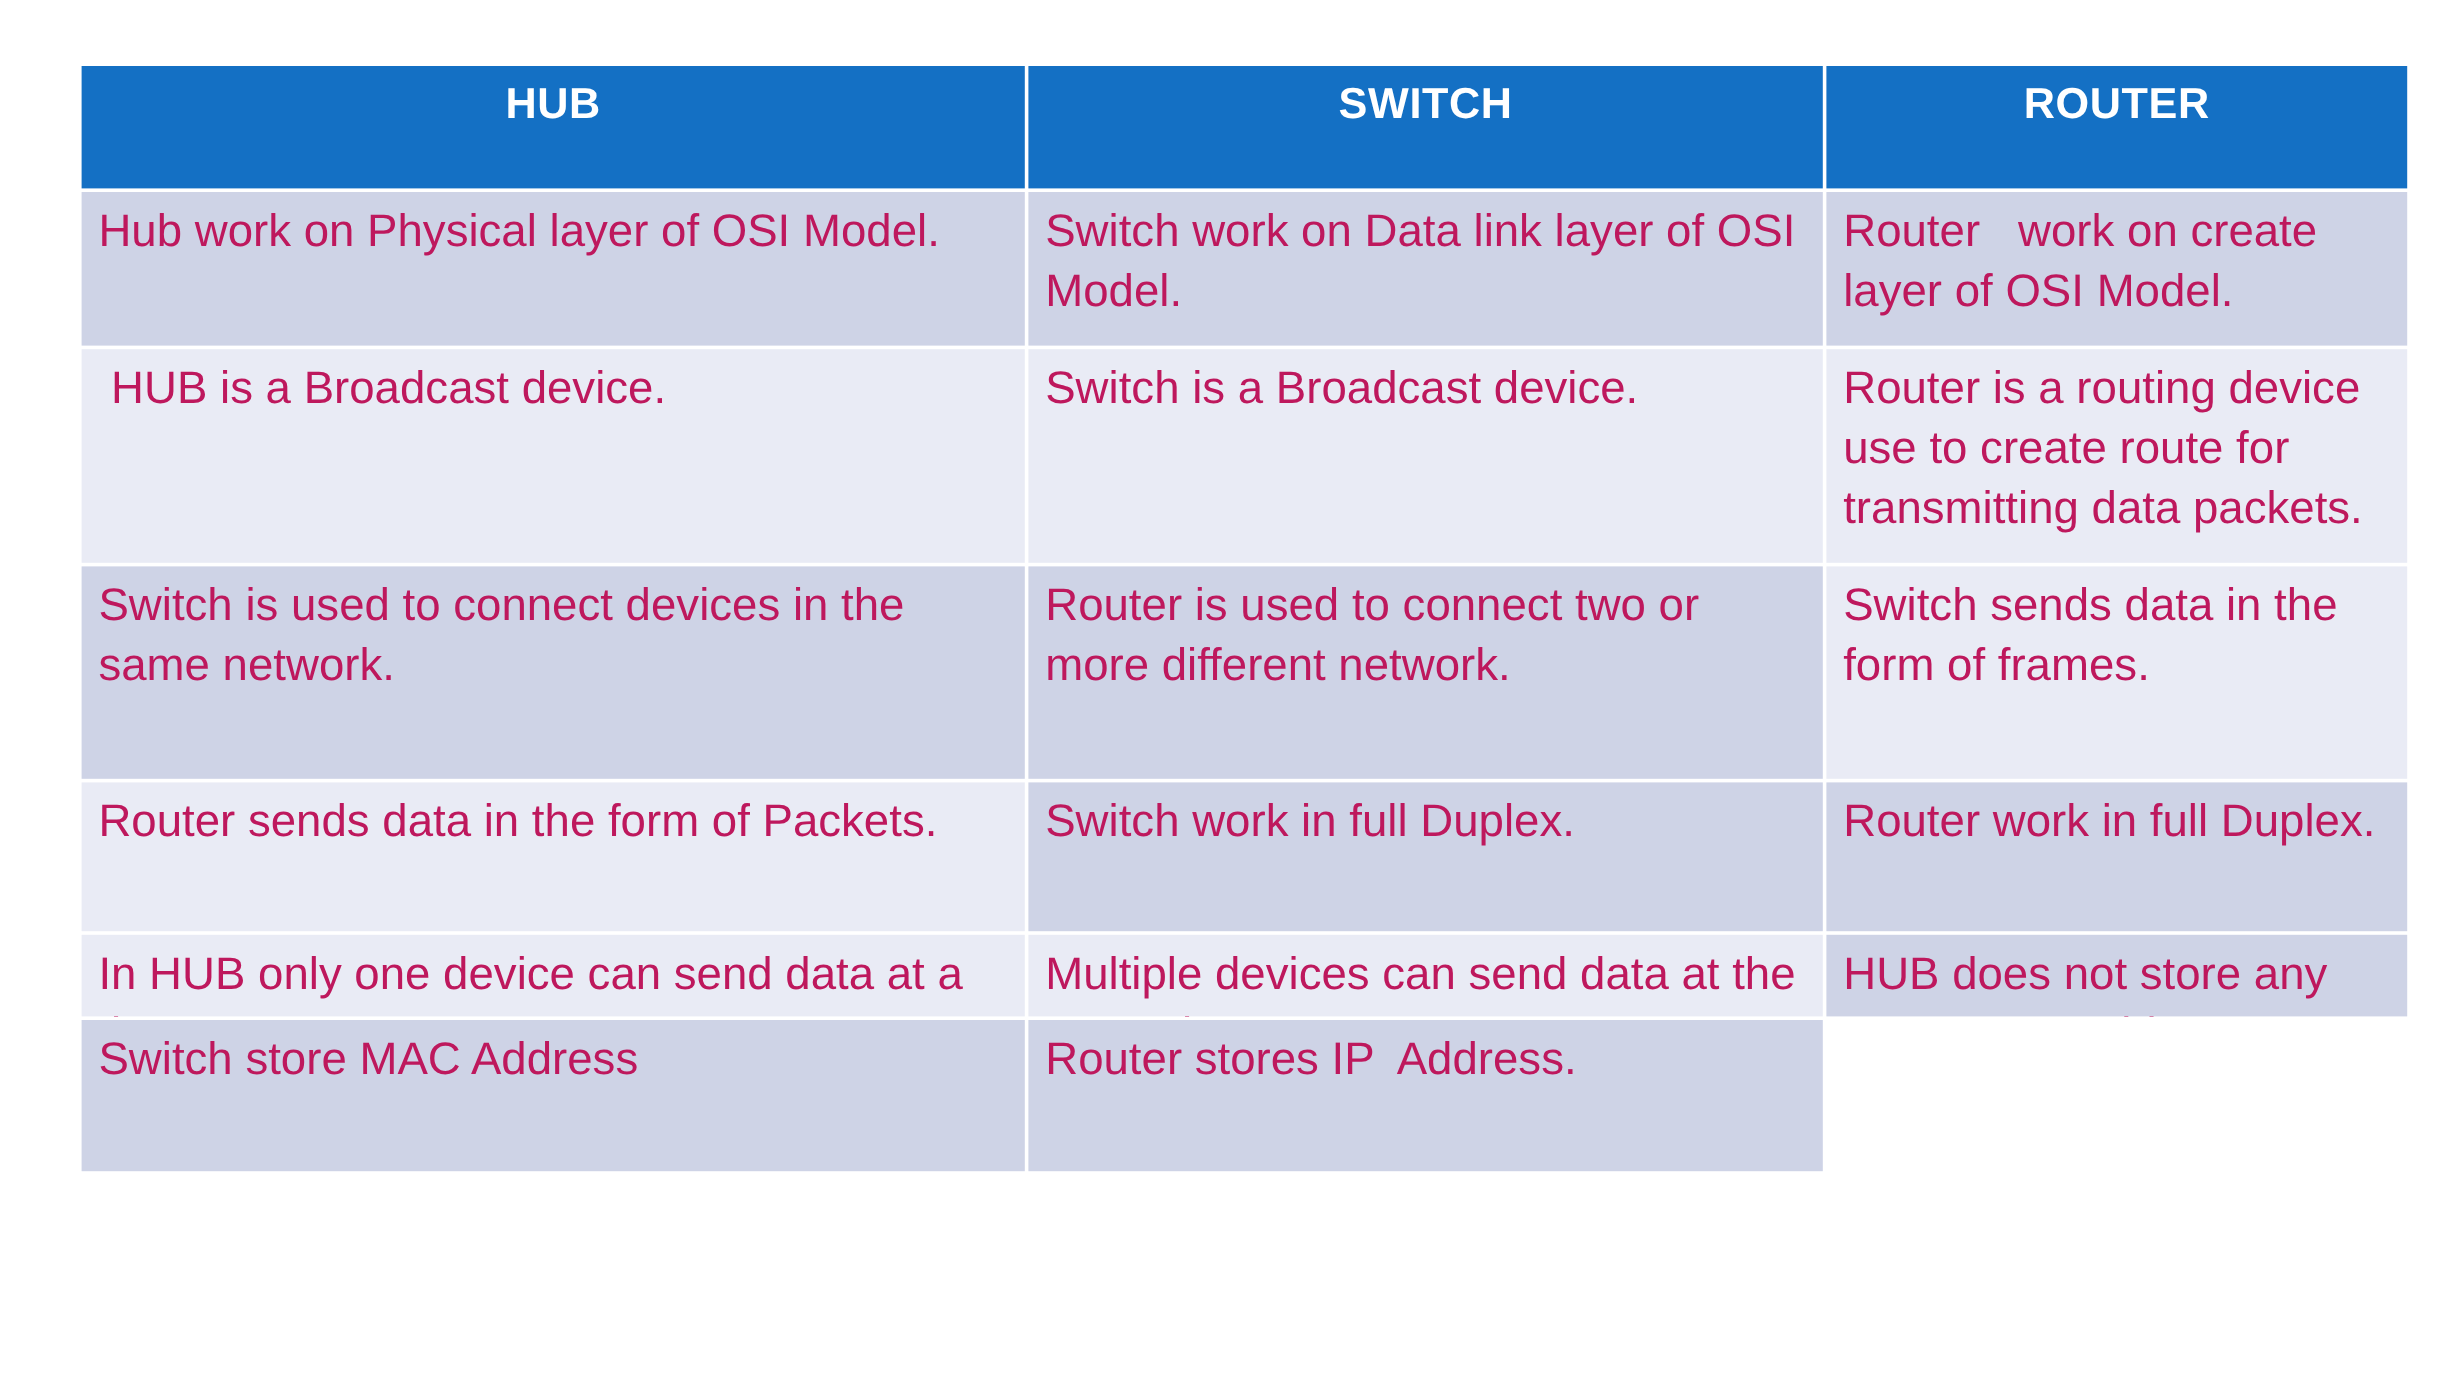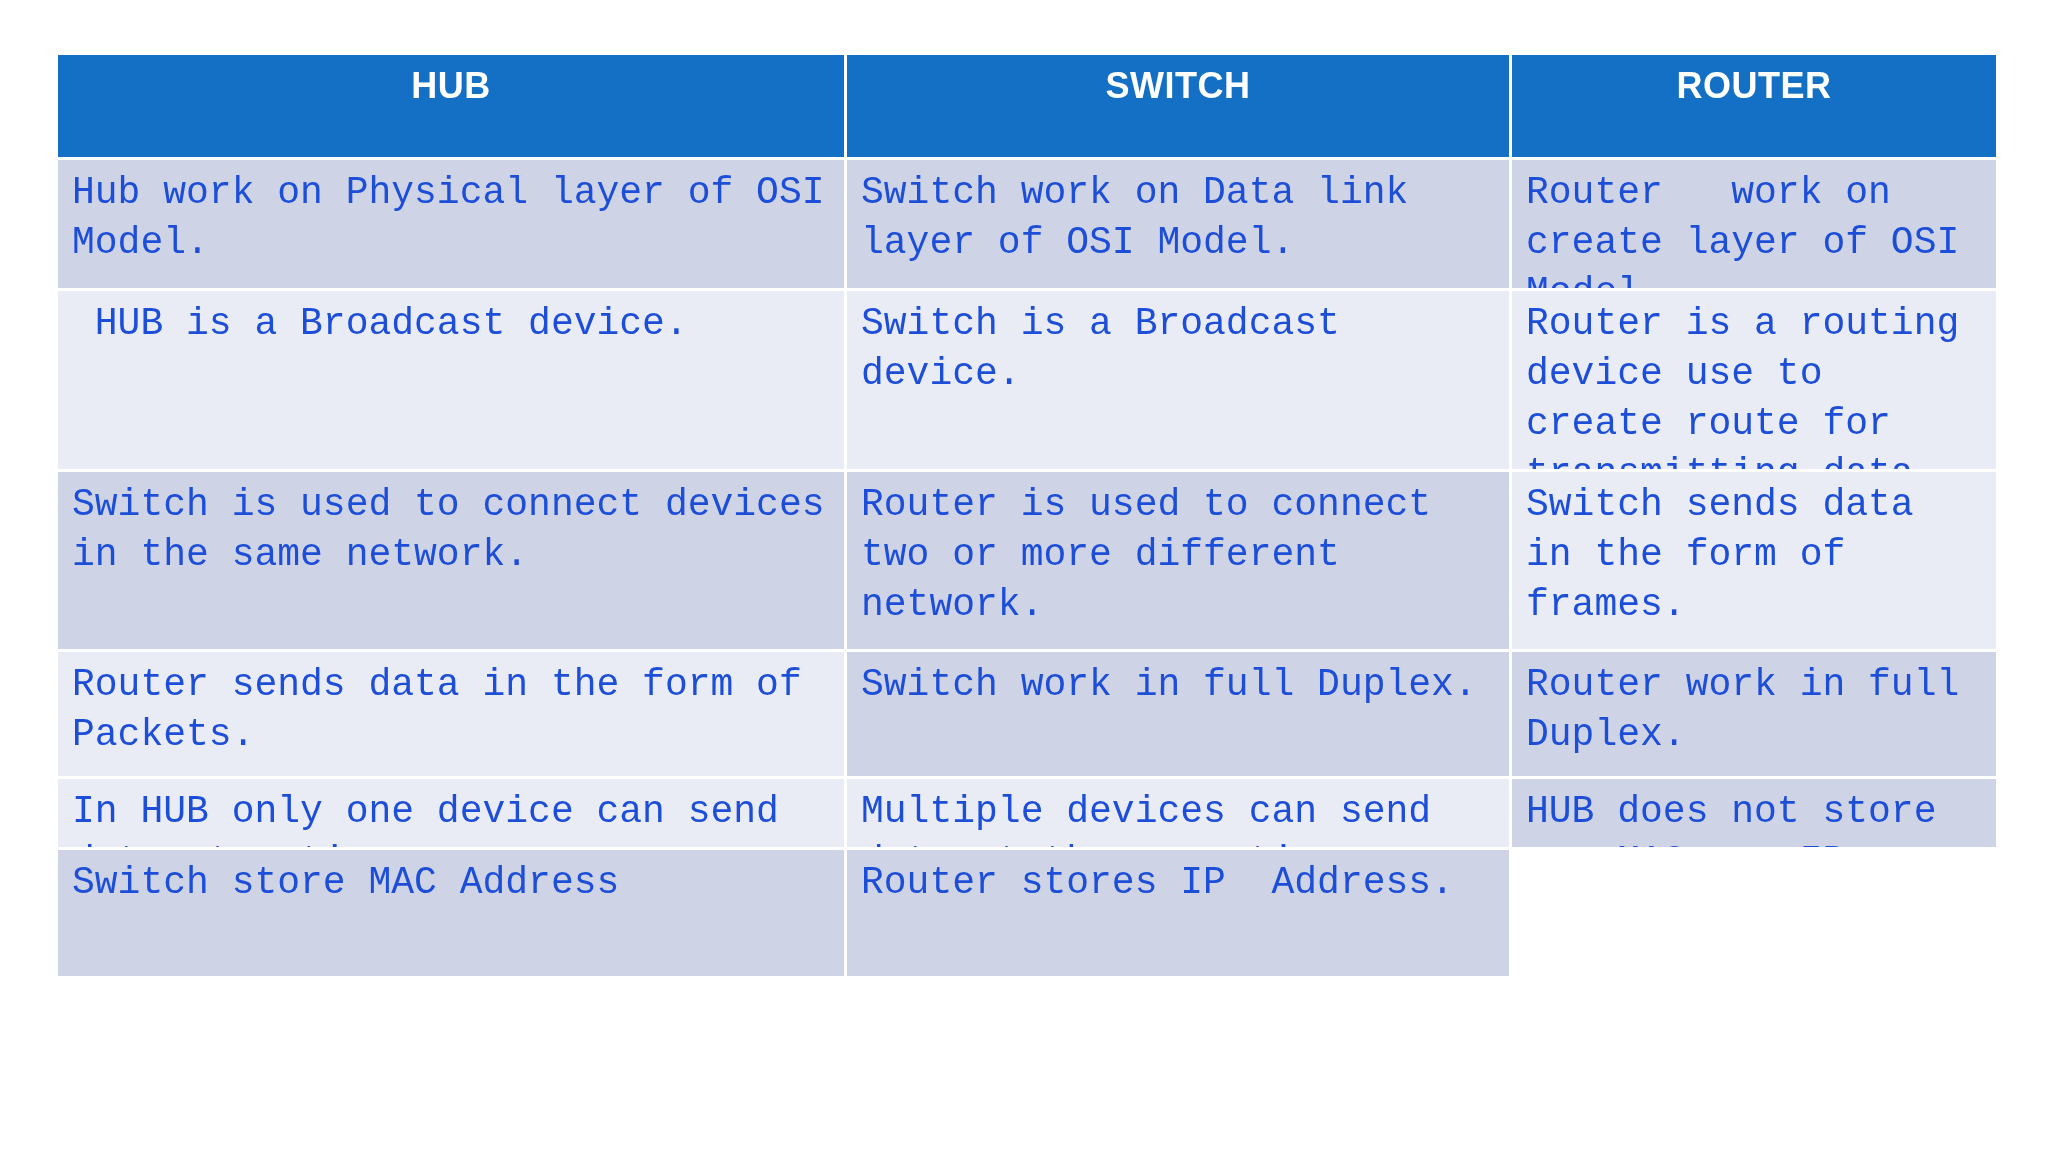--- a/index.html
+++ b/index.html
@@ -7,21 +7,21 @@
     padding: 0;
     width: 2048px;
     height: 1152px;
     background: #ffffff;
     font-family: "Liberation Sans", sans-serif;
     overflow: hidden;
   }
 
   .comparison-table {
     position: absolute;
-    left: 58px;
+    left: 68px;
     top: 55px;
     display: grid;
     grid-template-columns: 786px 662px 484px;
     grid-template-rows: 102px 128px 178px 177px 124px 68px 126px 120px;
     gap: 3px;
     background: #ffffff;
   }
 
   .cell {
     box-sizing: border-box;
@@ -34,26 +34,25 @@
     color: #ffffff;
     font-size: 36px;
     font-weight: bold;
     line-height: 46px;
     text-align: center;
     padding: 8px 14px 0 14px;
     letter-spacing: 0.5px;
   }
 
   .td {
-    color: #1d4ed8;
+    color: #be185d;
     font-size: 38px;
     line-height: 50px;
     padding: 8px 14px 0 14px;
     text-align: left;
-    font-family: Liberation Mono, monospace;
   }
 
   .band-dark  { background: #ced3e6; }
   .band-light { background: #e9ebf5; }
 </style>
 </head>
 <body>
 
 <div class="comparison-table">
 

